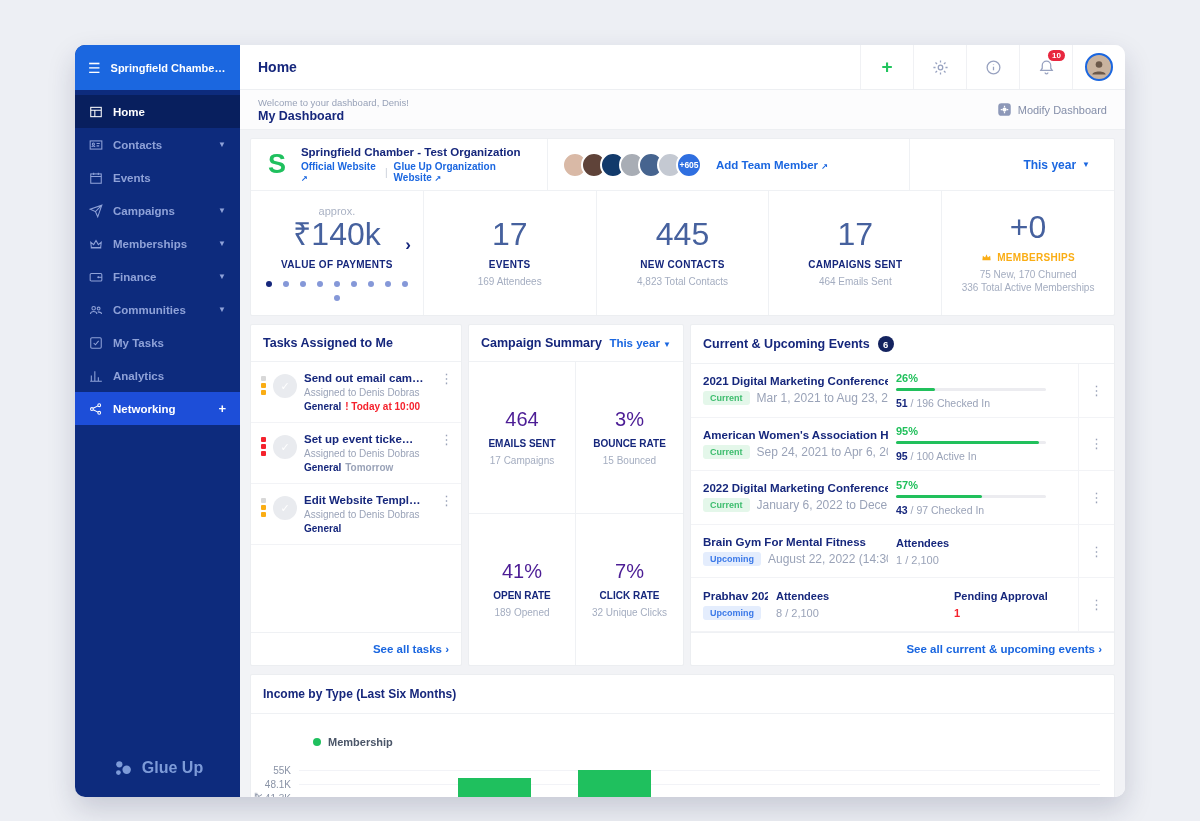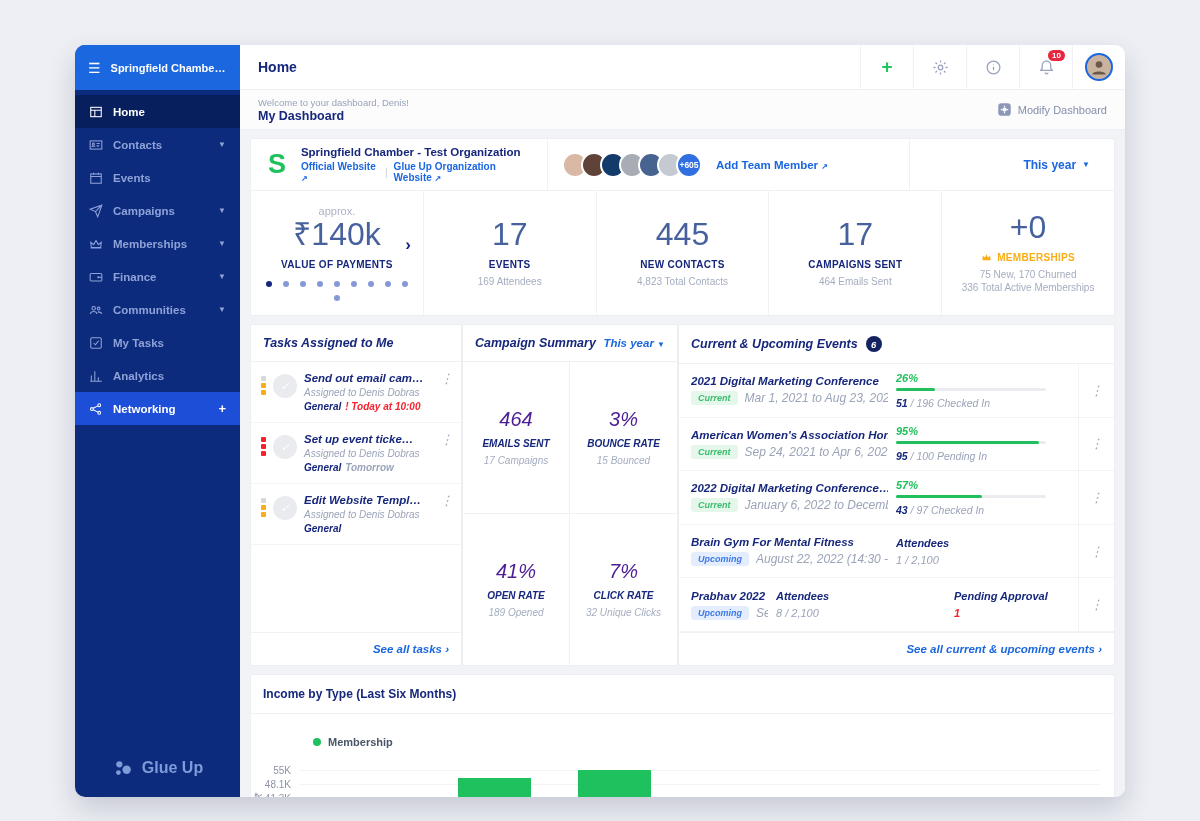--- a/index.html
+++ b/index.html
@@ -70,21 +70,21 @@
   .lab { font-size:10px; font-weight:bold; color:#16277c; letter-spacing:.3px; margin-top:7px; }
   .lab.orange { color:#faad14; display:flex; align-items:center; gap:5px; }
   .lab.orange svg { width:11px; height:11px; fill:#faad14; }
   .sub { font-size:10px; color:#a4adc0; margin-top:5px; line-height:1.35; }
   .stat-chev { position:absolute; right:12px; top:44px; color:#16277c; font-size:17px; font-weight:bold; cursor:pointer; }
   .dots { display:flex; flex-wrap:wrap; justify-content:center; column-gap:11px; row-gap:8px; width:152px; margin-top:11px; }
   .dot { width:6px; height:6px; border-radius:50%; background:#8598d8; cursor:pointer; }
   .dot.on { background:#16277c; }
 
   
-  .widgets { display:flex; margin-top:8px; height:342px;font-style:italic; }
+  .widgets { display:flex; gap:6px; margin-top:8px; height:342px; }
   .panel-h { padding:11px 12px; border-bottom:1px solid #eff1f4; font-size:12.5px; font-weight:bold; color:#16277c; display:flex; align-items:center; justify-content:space-between; flex:none; }
   .panel-f { border-top:1px solid #eff1f4; padding:10px 12px; text-align:right; font-size:11.5px; font-weight:bold; color:#1b67e0; flex:none; cursor:pointer; }
 
   .tasks { width:212px; flex:none; display:flex; flex-direction:column; }
   .task { display:flex; gap:7px; padding:10px 8px 10px 10px; border-bottom:1px solid #f2f3f6; }
   .chips { display:flex; flex-direction:column; gap:2px; padding-top:4px; flex:none; }
   .chip { width:5px; height:5px; border-radius:1px; }
   .tcheck { width:24px; height:24px; border-radius:50%; background:#e9ebef; color:#fff; display:flex; align-items:center; justify-content:center; font-size:11px; flex:none; margin-top:2px; cursor:pointer; }
   .tbody { flex:1; min-width:0; }
   .ttitle { font-size:11.5px; font-weight:bold; color:#16277c; white-space:nowrap; overflow:hidden; }
@@ -488,21 +488,21 @@
                 <div class="ev-meta">
                     <span class="badge current">Current</span>
                     <span class="ev-date">Sep 24, 2021 to Apr 6, 2023</span>
                   </div>
               </div>
               <div class="ev-mid">
                 <div class="ev-pct">95%</div>
                 <div class="ev-bar">
                     <div class="ev-fill" style="width: 95%;"></div>
                   </div>
-                <div class="ev-checked"><b>95</b><span> / 100 Pending In</span></div>
+                <div class="ev-checked"><b>95</b><span> / 100 Active In</span></div>
               </div>
             </div>
             <div class="ev-kebab">
                 <span class="kebab">⋮</span>
               </div>
           </div>
 
           <div class="evrow">
             <div class="ev-main">
               <div class="ev-left">

